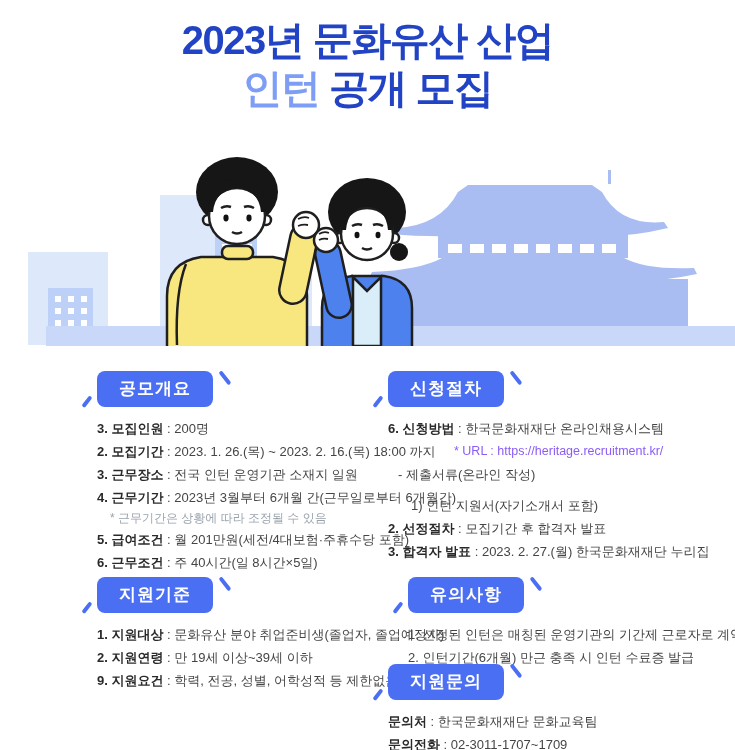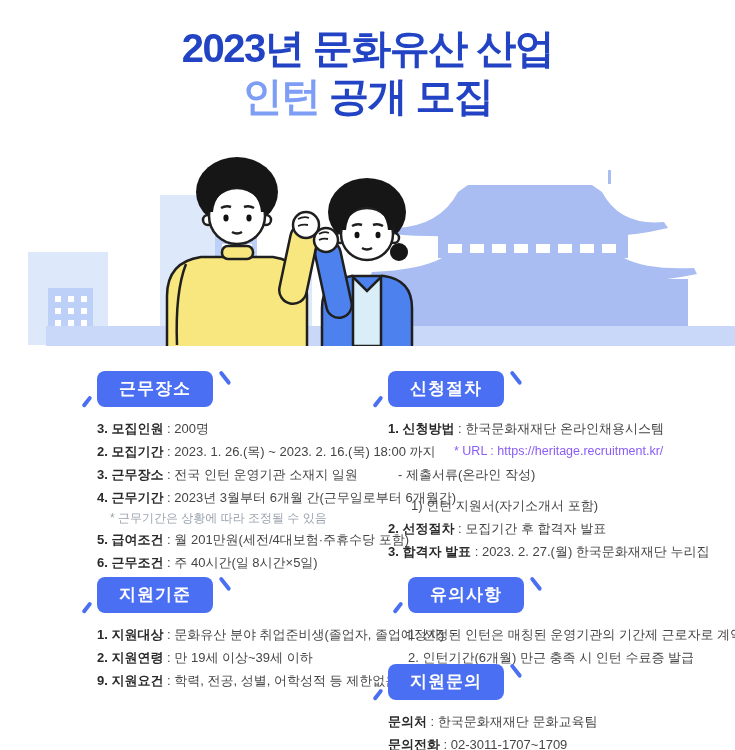--- a/index.html
+++ b/index.html
@@ -1,21 +1,21 @@
 <!DOCTYPE html>
 <html><head>
 <meta charset="utf-8">
 <style>
   * { box-sizing: border-box; }
   body { margin:0; background:#ffffff; font-family:"Liberation Sans", sans-serif; }
   .poster { position:relative; width:735px; height:750px; background:#ffffff; overflow:hidden; }
 
   
   .title { position:absolute; top:16px; left:0; width:100%; text-align:center;
-           font-weight:800; font-size:40px; line-height:1.2; letter-spacing:-1.5px; color:#2143c4;margin-top:8px; }
+           font-weight:800; font-size:40px; line-height:1.2; letter-spacing:-1.5px; color:#2143c4; }
   .title .light { color:#7e9df5; }
 
   
   .illu { position:absolute; top:140px; left:0; }
 
   
   .sec { position:absolute; }
   .sec-overview  { left:97px;  top:371px; width:300px; }
   .sec-procedure { left:388px; top:371px; width:335px; }
   .sec-criteria  { left:97px;  top:577px; width:300px; }
@@ -145,42 +145,42 @@
       <path d="M339 165 L328 114" stroke="#4d82ee" stroke-width="23" stroke-linecap="round"></path>
       <circle cx="326" cy="100" r="12" fill="#ffffff"></circle>
       <path d="M319 94 Q324 91 329 93" stroke-width="1.8"></path>
       <path d="M319 100 Q323 98 328 99" stroke-width="1.8"></path>
     </g>
   </svg>
 
   <div class="sec sec-overview">
     <div class="badge-wrap">
       <span class="accent accent-l"></span>
-      <span class="badge">근무장소</span>
+      <span class="badge">공모개요</span>
       <span class="accent accent-r"></span>
     </div>
     <ul class="items">
       <li><b>3. 모집인원</b><span> : 200명</span></li>
       <li><b>2. 모집기간</b><span> : 2023. 1. 26.(목) ~ 2023. 2. 16.(목) 18:00 까지</span></li>
       <li><b>3. 근무장소</b><span> : 전국 인턴 운영기관 소재지 일원</span></li>
       <li><b>4. 근무기간</b><span> : 2023년 3월부터 6개월 간(근무일로부터 6개월간)</span></li>
       <li class="note">* 근무기간은 상황에 따라 조정될 수 있음</li>
       <li><b>5. 급여조건</b><span> : 월 201만원(세전/4대보험·주휴수당 포함)</span></li>
       <li><b>6. 근무조건</b><span> : 주 40시간(일 8시간×5일)</span></li>
     </ul>
   </div>
 
   <div class="sec sec-procedure">
     <div class="badge-wrap">
       <span class="accent accent-l"></span>
       <span class="badge">신청절차</span>
       <span class="accent accent-r"></span>
     </div>
     <ul class="items">
-      <li><b>1. 신청방법</b><span> : 한국문화재재단 온라인채용시스템</span></li>
+      <li><b>6. 신청방법</b><span> : 한국문화재재단 온라인채용시스템</span></li>
       <li class="url">* URL : https://heritage.recruitment.kr/</li>
       <li class="ind1">- 제출서류(온라인 작성)</li>
       <li class="ind2">1) 인턴 지원서(자기소개서 포함)</li>
       <li><b>2. 선정절차</b><span> : 모집기간 후 합격자 발표</span></li>
       <li><b>3. 합격자 발표</b><span> : 2023. 2. 27.(월) 한국문화재재단 누리집</span></li>
     </ul>
   </div>
 
   <div class="sec sec-criteria">
     <div class="badge-wrap">

